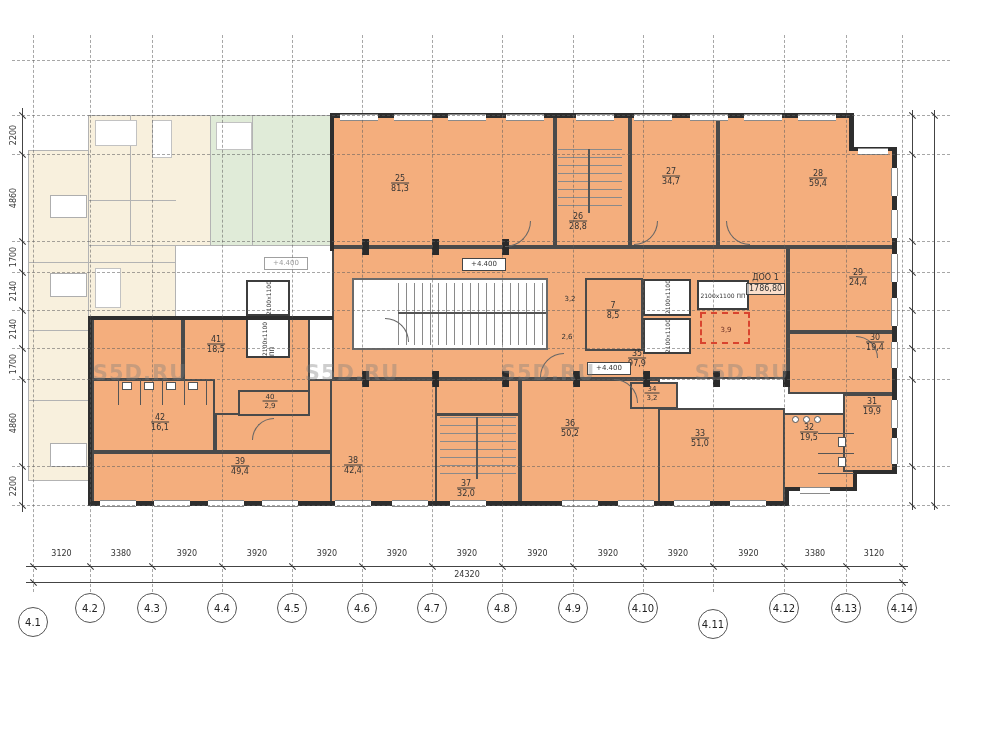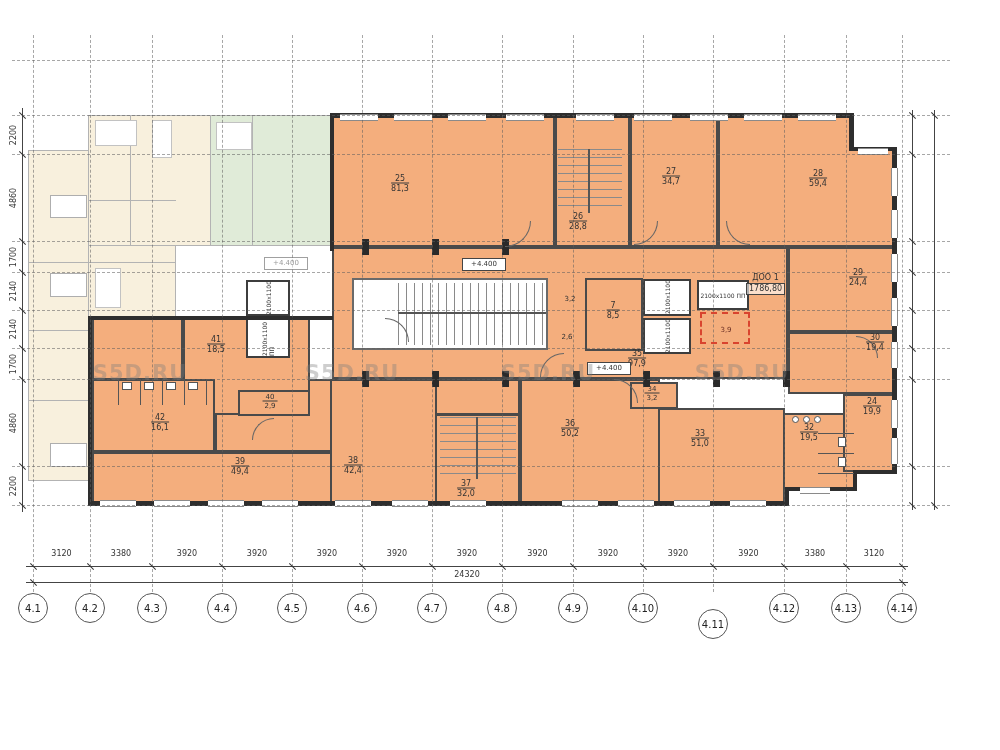--- a/index.html
+++ b/index.html
@@ -183,21 +183,21 @@
       <span class="num">33</span>
       <span class="ar">51,0</span>
     </div>
     <div class="abs room" style="left: 783px; top: 413px; width: 72px; height: 77px;"></div>
     <div class="abs rlabel" style="left: 809px; top: 432px;">
       <span class="num">32</span>
       <span class="ar">19,5</span>
     </div>
     <div class="abs room" style="left: 843px; top: 394px; width: 54px; height: 78px;"></div>
     <div class="abs rlabel" style="left: 872px; top: 406px;">
-      <span class="num">24</span>
+      <span class="num">31</span>
       <span class="ar">19,9</span>
     </div>
     <div class="abs wfill" style="left: 853px; top: 115px; width: 44px; height: 33px;"></div>
     <div class="abs wfill" style="left: 855px; top: 474px; width: 42px; height: 31px;"></div>
     <div class="abs lobby" style="left: 352px; top: 278px; width: 196px; height: 72px;"></div>
     <div class="abs treads-v" style="left: 398px; top: 283px; width: 148px; height: 62px;"></div>
     <div class="abs stringer" style="left: 398px; top: 312px; width: 148px; height: 2px;"></div>
     <div class="abs treads-h" style="left: 558px; top: 149px; width: 64px; height: 64px;"></div>
     <div class="abs stringer" style="left: 588px; top: 149px; width: 2px; height: 64px;"></div>
     <div class="abs treads-h" style="left: 440px; top: 417px; width: 76px; height: 62px;"></div>
@@ -379,21 +379,21 @@
     <div class="abs tick" style="left: 908px; top: 241px;"></div>
     <div class="abs tick" style="left: 908px; top: 272px;"></div>
     <div class="abs tick" style="left: 908px; top: 310px;"></div>
     <div class="abs tick" style="left: 908px; top: 348px;"></div>
     <div class="abs tick" style="left: 908px; top: 379px;"></div>
     <div class="abs tick" style="left: 908px; top: 466px;"></div>
     <div class="abs tick" style="left: 908px; top: 505px;"></div>
     <div class="abs dimline" style="left: 934px; top: 110px; width: 1px; height: 400px;"></div>
     <div class="abs tick" style="left: 930px; top: 115px;"></div>
     <div class="abs tick" style="left: 930px; top: 505px;"></div>
-    <div class="abs bubble" style="left: 18px; top: 593px; width: 30px; height: 30px;">
+    <div class="abs bubble" style="left: 18px; top: 607px; width: 30px; height: 30px;">
       <span>4.1</span>
     </div>
     <div class="abs bubble" style="left: 75px; top: 593px; width: 30px; height: 30px;">
       <span>4.2</span>
     </div>
     <div class="abs bubble" style="left: 137px; top: 593px; width: 30px; height: 30px;">
       <span>4.3</span>
     </div>
     <div class="abs bubble" style="left: 207px; top: 593px; width: 30px; height: 30px;">
       <span>4.4</span>

